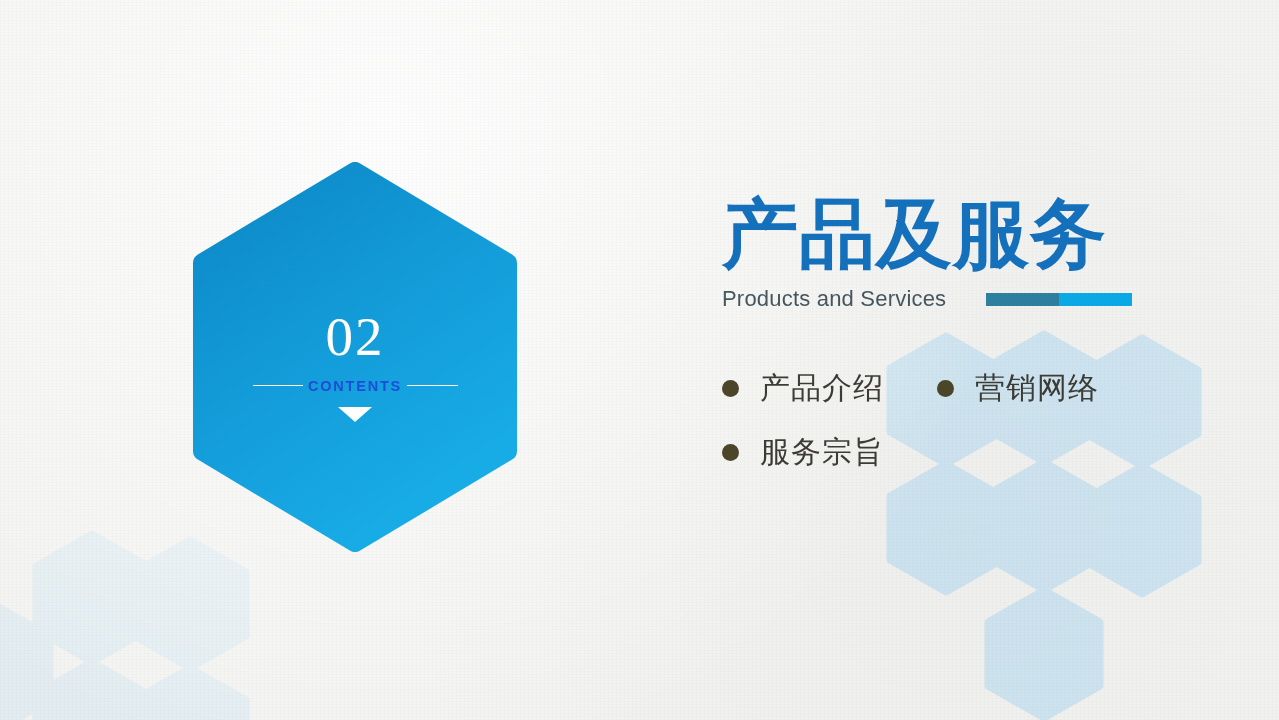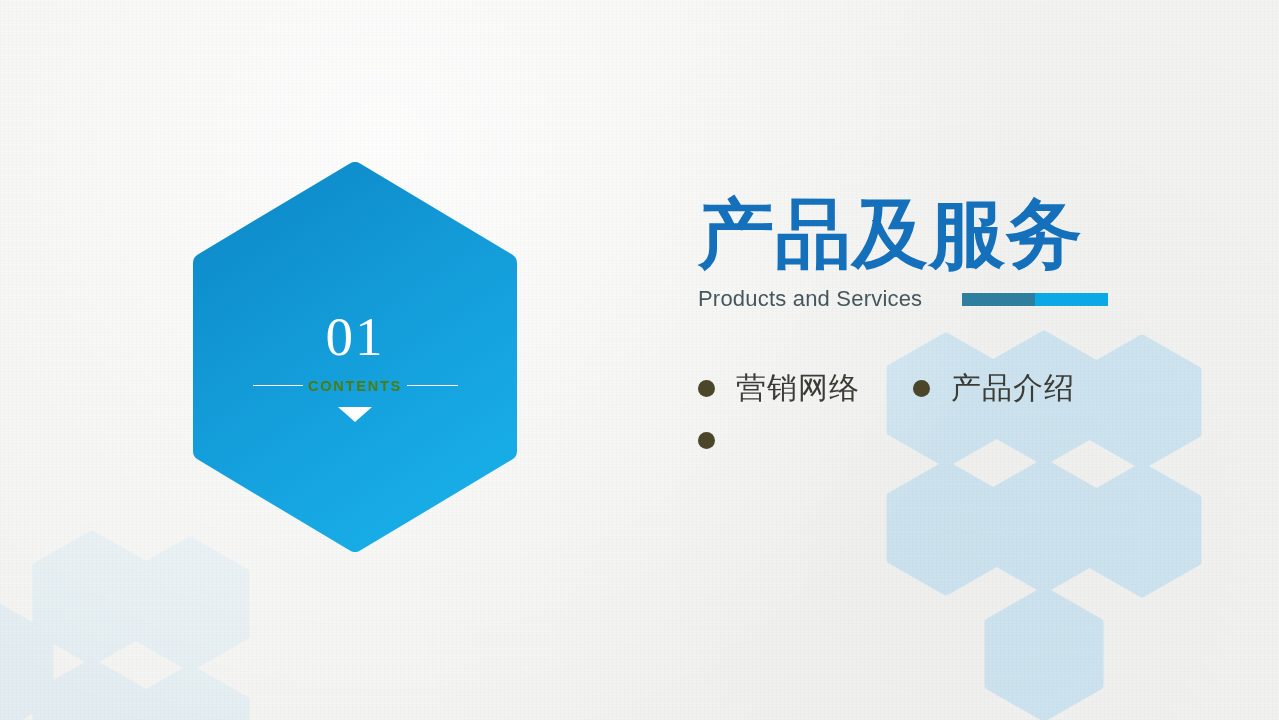--- a/index.html
+++ b/index.html
@@ -75,38 +75,38 @@
     margin-bottom: 13px;
   }
   .rule {
     flex: 1 1 auto;
     height: 1px;
     background: #ffffff;
   }
   #contents-label {
     font-size: 14.5px;
     font-weight: bold;
-    color: #4d7c0f;
+    color: #1d4ed8;
     letter-spacing: 1.8px;
     padding: 0 5px;
     white-space: nowrap;
     text-align: right;
   }
   #badge-caret {
     width: 0;
     height: 0;
     border-left: 17px solid transparent;
     border-right: 17px solid transparent;
     border-top: 15px solid #ffffff;
   }
 
   
   #content {
     position: absolute;
-    left: 698px;
+    left: 722px;
     top: 196px;
     width: 470px;
     z-index: 4;
   }
   #main-title {
     font-size: 76px;
     font-weight: bold;
     line-height: 1.0;
     color: #1570bc;
     letter-spacing: 1px;
@@ -197,21 +197,21 @@
       <defs>
         <linearGradient id="badgeGrad" x1="0%" y1="0%" x2="55%" y2="100%">
           <stop offset="0%" stop-color="#0d87c6"></stop>
           <stop offset="45%" stop-color="#1299d6"></stop>
           <stop offset="100%" stop-color="#18ace7"></stop>
         </linearGradient>
       </defs>
       <path d="M172 10 L324 101 L324 289 L172 380 L20 289 L20 101 Z" fill="url(#badgeGrad)" stroke="url(#badgeGrad)" stroke-width="20" stroke-linejoin="round"></path>
     </svg>
     <div id="badge-inner">
-      <div id="badge-number">01</div>
+      <div id="badge-number">02</div>
       <div id="contents-row">
         <span class="rule"></span>
         <span id="contents-label">CONTENTS</span>
         <span class="rule"></span>
       </div>
       <div id="badge-caret"></div>
     </div>
   </div>
 
   <div id="content">
@@ -221,25 +221,26 @@
       <div id="subtitle-en">Products and Services</div>
       <div id="accent-bar">
         <span class="accent-seg-a"></span>
         <span class="accent-seg-b"></span>
       </div>
     </div>
 
     <div id="bullet-grid">
       <div class="bullet-item">
         <span class="bullet-dot"></span>
-        <span class="bullet-text">营销网络</span>
+        <span class="bullet-text">产品介绍</span>
       </div>
       <div class="bullet-item">
         <span class="bullet-dot"></span>
-        <span class="bullet-text">产品介绍</span>
+        <span class="bullet-text">营销网络</span>
       </div>
       <div class="bullet-item">
         <span class="bullet-dot"></span>
+        <span class="bullet-text">服务宗旨</span>
       </div>
     </div>
   </div>
 
 </div>
 
 </body></html>

